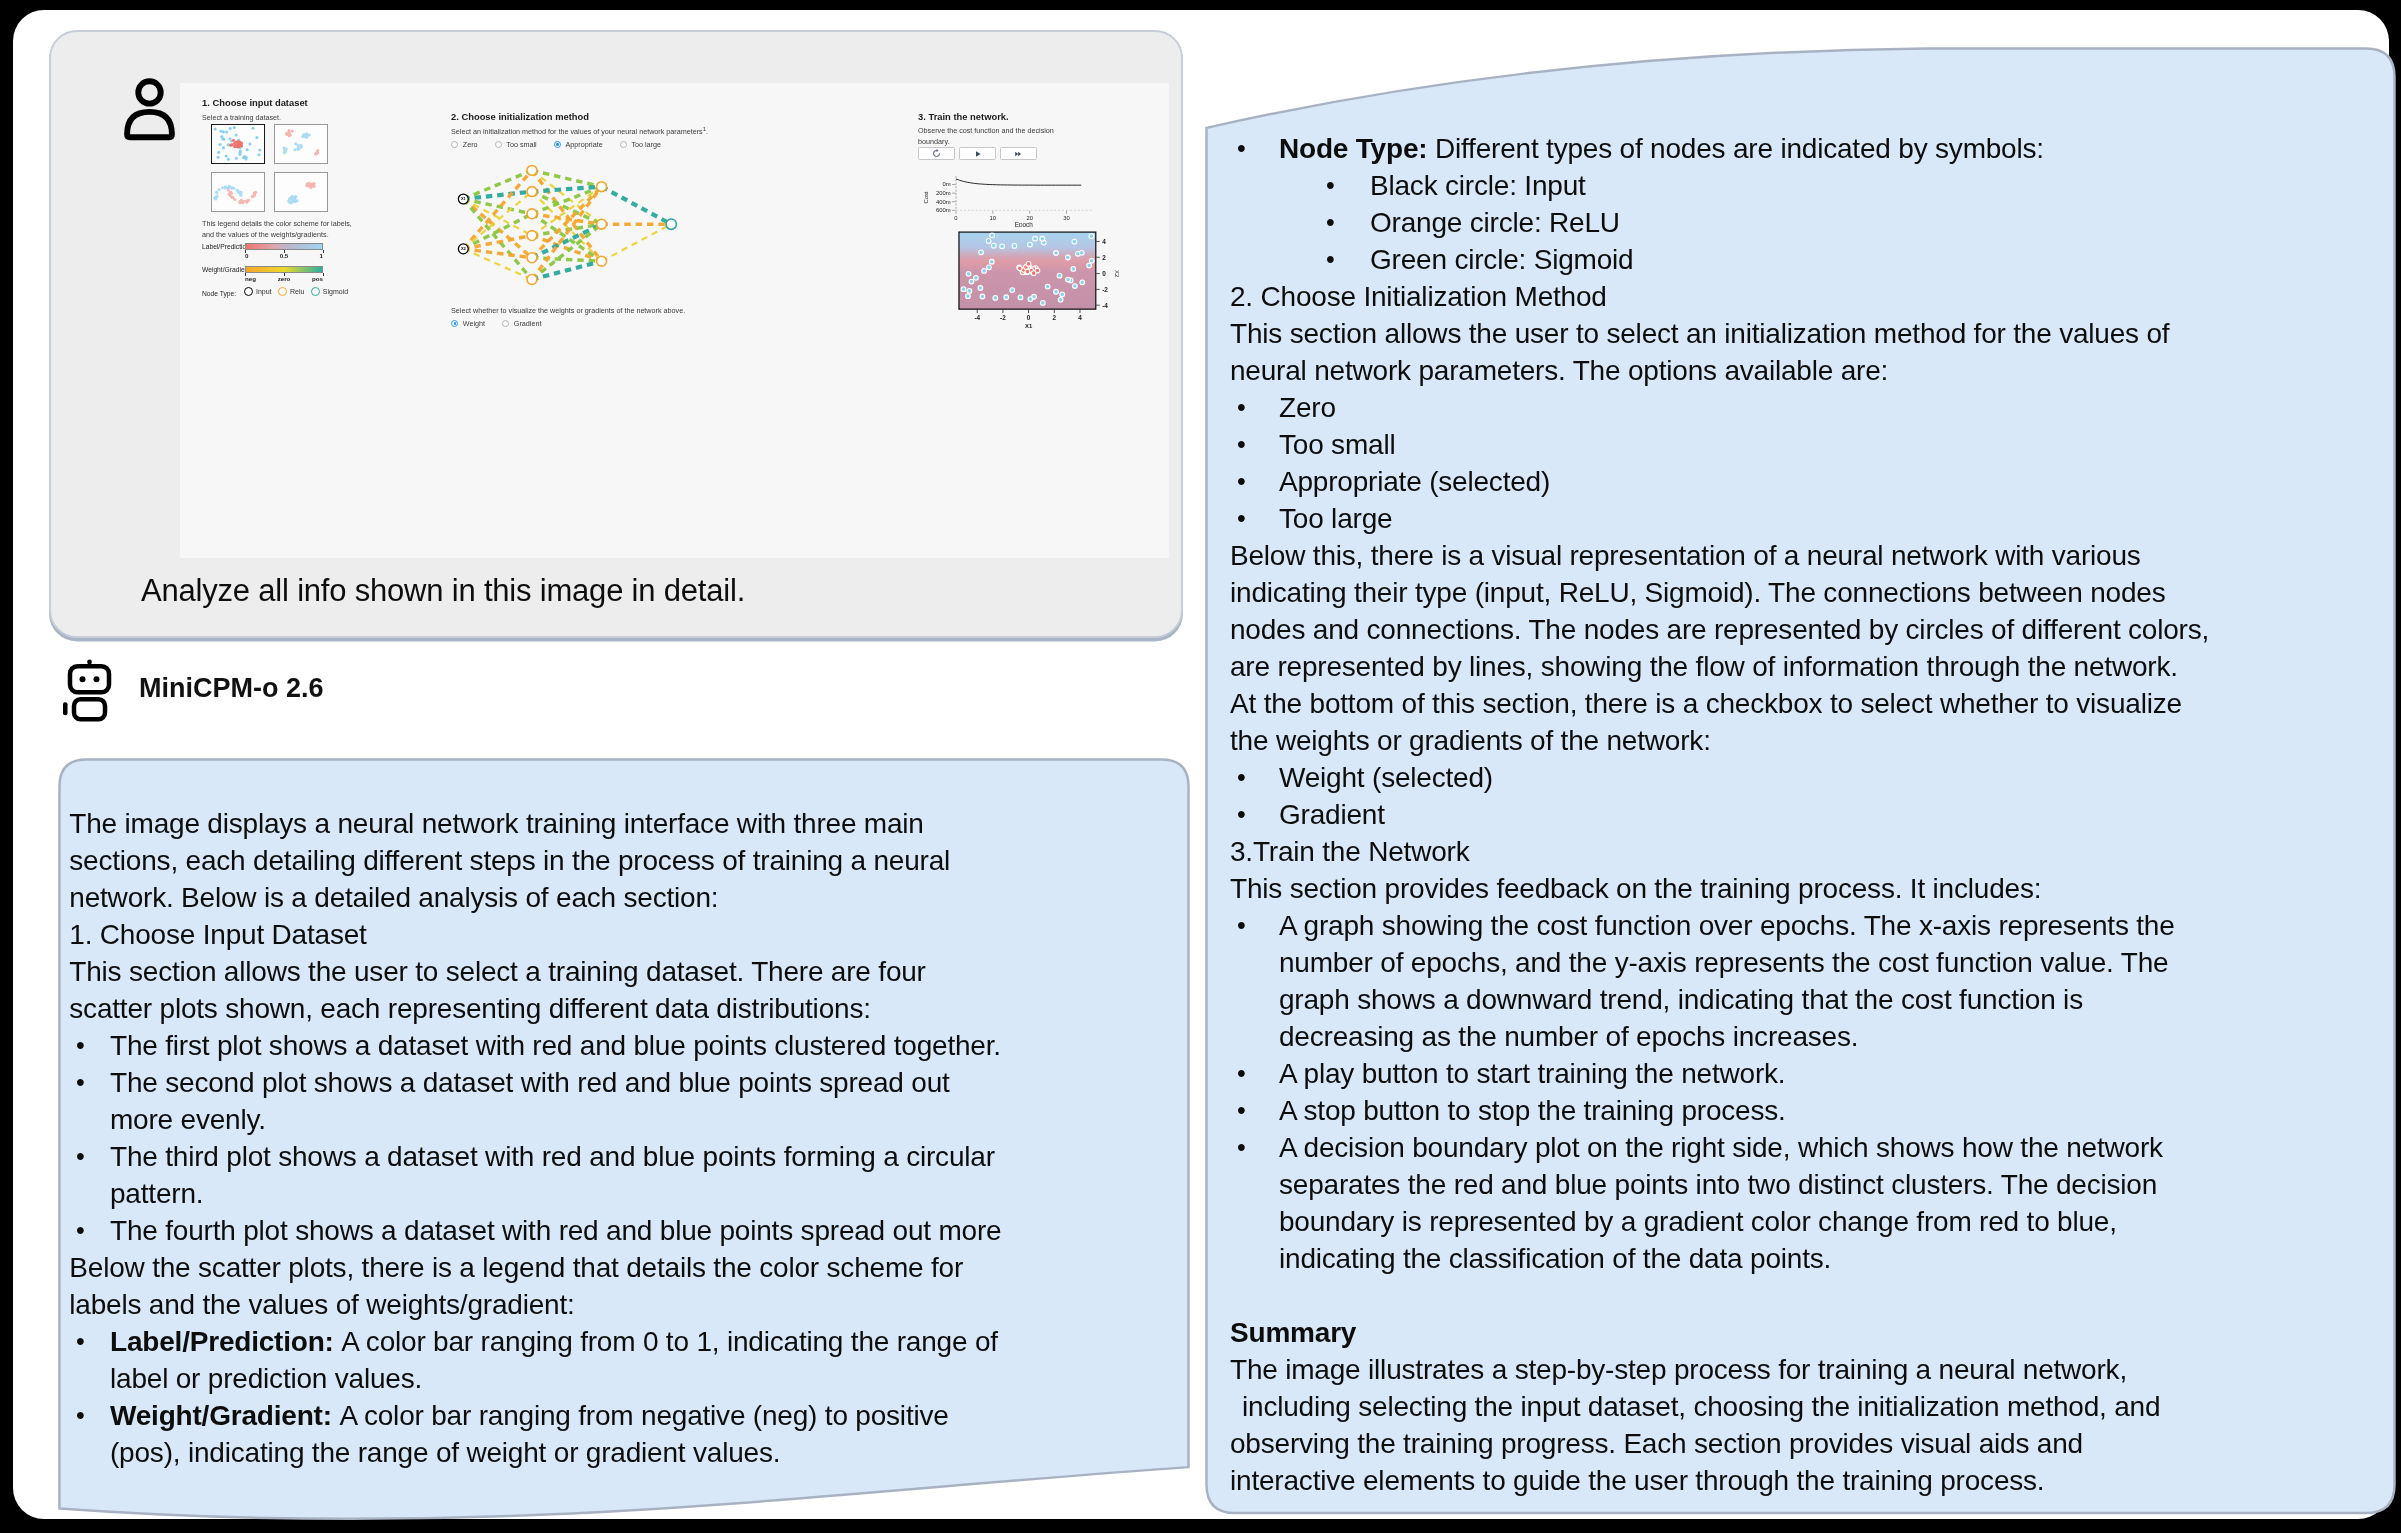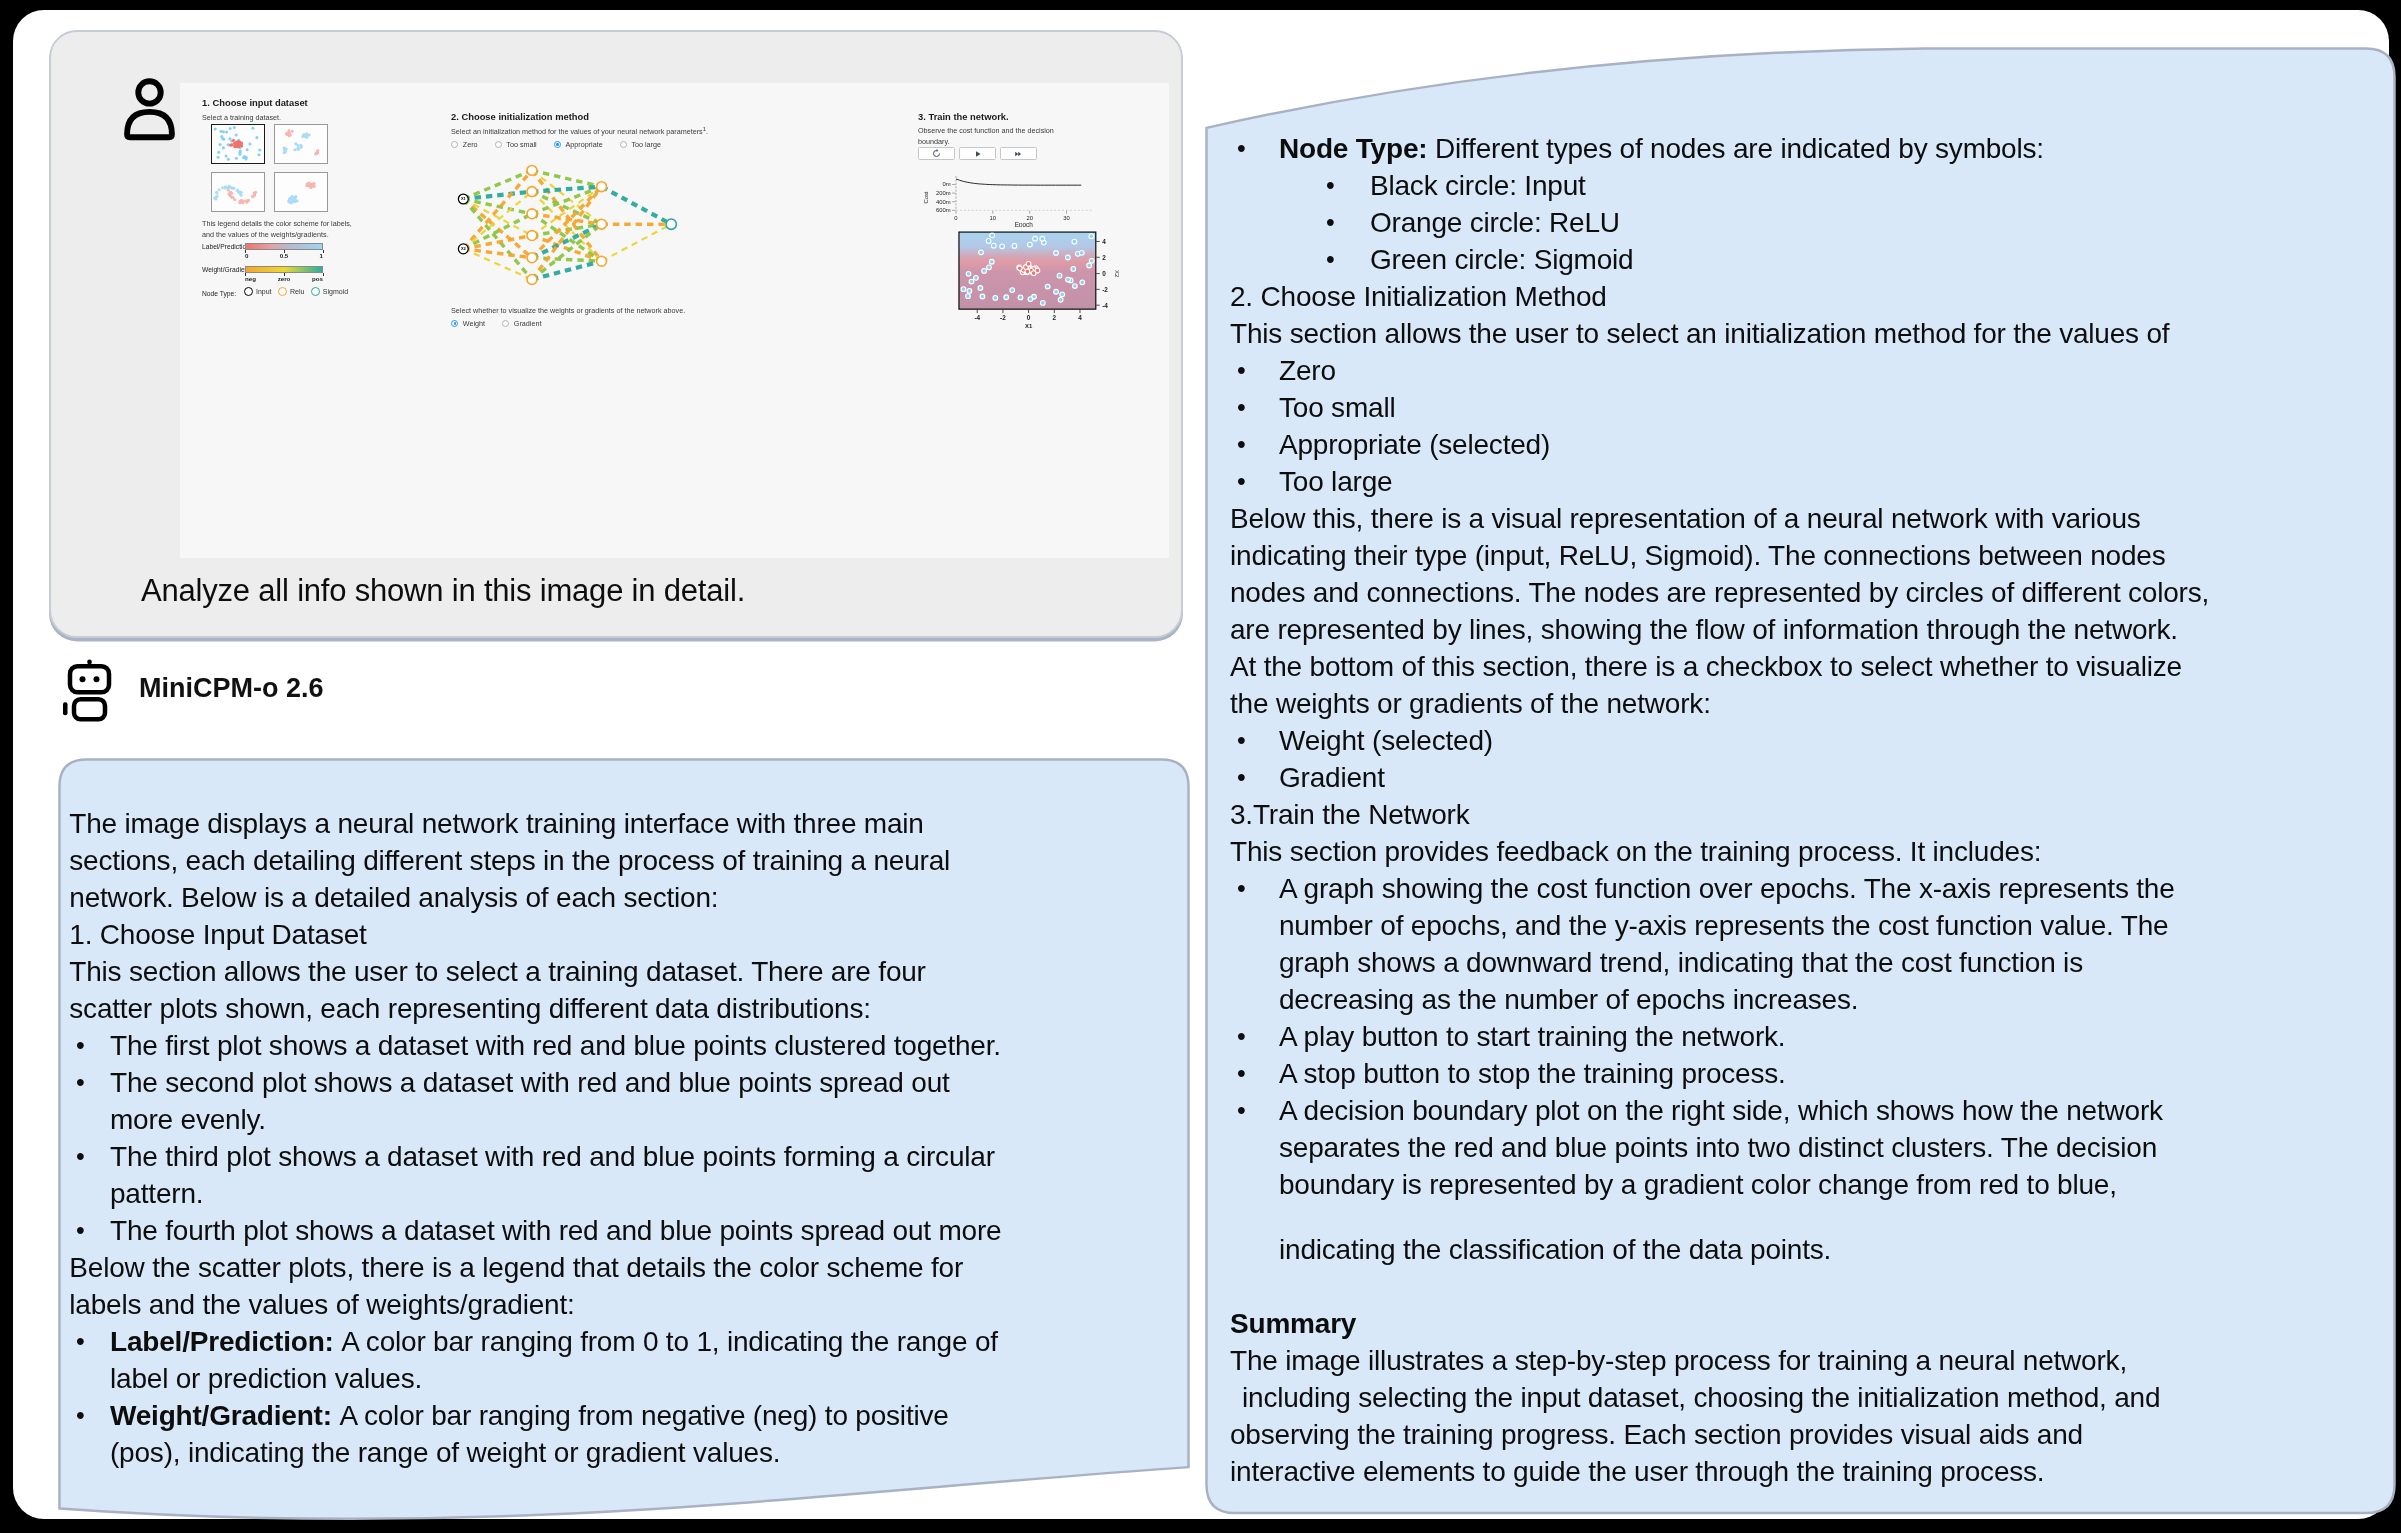--- a/index.html
+++ b/index.html
@@ -619,20 +619,21 @@
     <svg class="bub-svg" viewBox="0 0 2414 2982" preserveAspectRatio="none">
       <path d="M 3 168 C 480 60 980 12 1460 7 L 2353 7 Q 2411 7 2411 65 L 2411 2918 Q 2411 2976 2353 2976 L 61 2976 Q 3 2976 3 2918 Z" fill="#d9e8f8" stroke="#a8b2c2" stroke-width="5"></path>
     </svg>
     <div class="content" id="right-content">
         <div class="ln" style="padding-left: 74px;"><span class="dot" style="left: 32px;">•</span><b>Node Type: </b>Different types of nodes are indicated by symbols:</div>
         <div class="ln" style="padding-left: 165px;"><span class="dot" style="left: 121px;">•</span>Black circle: Input</div>
         <div class="ln" style="padding-left: 165px;"><span class="dot" style="left: 121px;">•</span>Orange circle: ReLU</div>
         <div class="ln" style="padding-left: 165px;"><span class="dot" style="left: 121px;">•</span>Green circle: Sigmoid</div>
         <div class="ln" style="padding-left: 25px;">2. Choose Initialization Method</div>
         <div class="ln" style="padding-left: 25px;">This section allows the user to select an initialization method for the values of</div>
+        <div class="ln" style="padding-left: 25px;">neural network parameters. The options available are:</div>
         <div class="ln" style="padding-left: 74px;"><span class="dot" style="left: 32px;">•</span>Zero</div>
         <div class="ln" style="padding-left: 74px;"><span class="dot" style="left: 32px;">•</span>Too small</div>
         <div class="ln" style="padding-left: 74px;"><span class="dot" style="left: 32px;">•</span>Appropriate (selected)</div>
         <div class="ln" style="padding-left: 74px;"><span class="dot" style="left: 32px;">•</span>Too large</div>
         <div class="ln" style="padding-left: 25px;">Below this, there is a visual representation of a neural network with various</div>
         <div class="ln" style="padding-left: 25px;">indicating their type (input, ReLU, Sigmoid). The connections between nodes</div>
         <div class="ln" style="padding-left: 25px;">nodes and connections. The nodes are represented by circles of different colors,</div>
         <div class="ln" style="padding-left: 25px;">are represented by lines, showing the flow of information through the network.</div>
         <div class="ln" style="padding-left: 25px;">At the bottom of this section, there is a checkbox to select whether to visualize</div>
         <div class="ln" style="padding-left: 25px;">the weights or gradients of the network:</div>
@@ -642,21 +643,21 @@
         <div class="ln" style="padding-left: 25px;">This section provides feedback on the training process. It includes:</div>
         <div class="ln" style="padding-left: 74px;"><span class="dot" style="left: 32px;">•</span>A graph showing the cost function over epochs. The x-axis represents the</div>
         <div class="ln" style="padding-left: 74px;">number of epochs, and the y-axis represents the cost function value. The</div>
         <div class="ln" style="padding-left: 74px;">graph shows a downward trend, indicating that the cost function is</div>
         <div class="ln" style="padding-left: 74px;">decreasing as the number of epochs increases.</div>
         <div class="ln" style="padding-left: 74px;"><span class="dot" style="left: 32px;">•</span>A play button to start training the network.</div>
         <div class="ln" style="padding-left: 74px;"><span class="dot" style="left: 32px;">•</span>A stop button to stop the training process.</div>
         <div class="ln" style="padding-left: 74px;"><span class="dot" style="left: 32px;">•</span>A decision boundary plot on the right side, which shows how the network</div>
         <div class="ln" style="padding-left: 74px;">separates the red and blue points into two distinct clusters. The decision</div>
         <div class="ln" style="padding-left: 74px;">boundary is represented by a gradient color change from red to blue,</div>
-        <div class="ln" style="padding-left: 74px; margin-top: 28px;">indicating the classification of the data points.</div>
+        <div class="ln" style="padding-left: 74px;">indicating the classification of the data points.</div>
         <div class="ln">&nbsp;</div>
         <div class="ln" style="padding-left: 25px; font-weight: bold;">Summary</div>
         <div class="ln" style="padding-left: 25px;">The image illustrates a step-by-step process for training a neural network,</div>
         <div class="ln" style="padding-left: 37px;">including selecting the input dataset, choosing the initialization method, and</div>
         <div class="ln" style="padding-left: 25px;">observing the training progress. Each section provides visual aids and</div>
         <div class="ln" style="padding-left: 25px;">interactive elements to guide the user through the training process.</div>
       </div>
   </div>
 </div>
 

